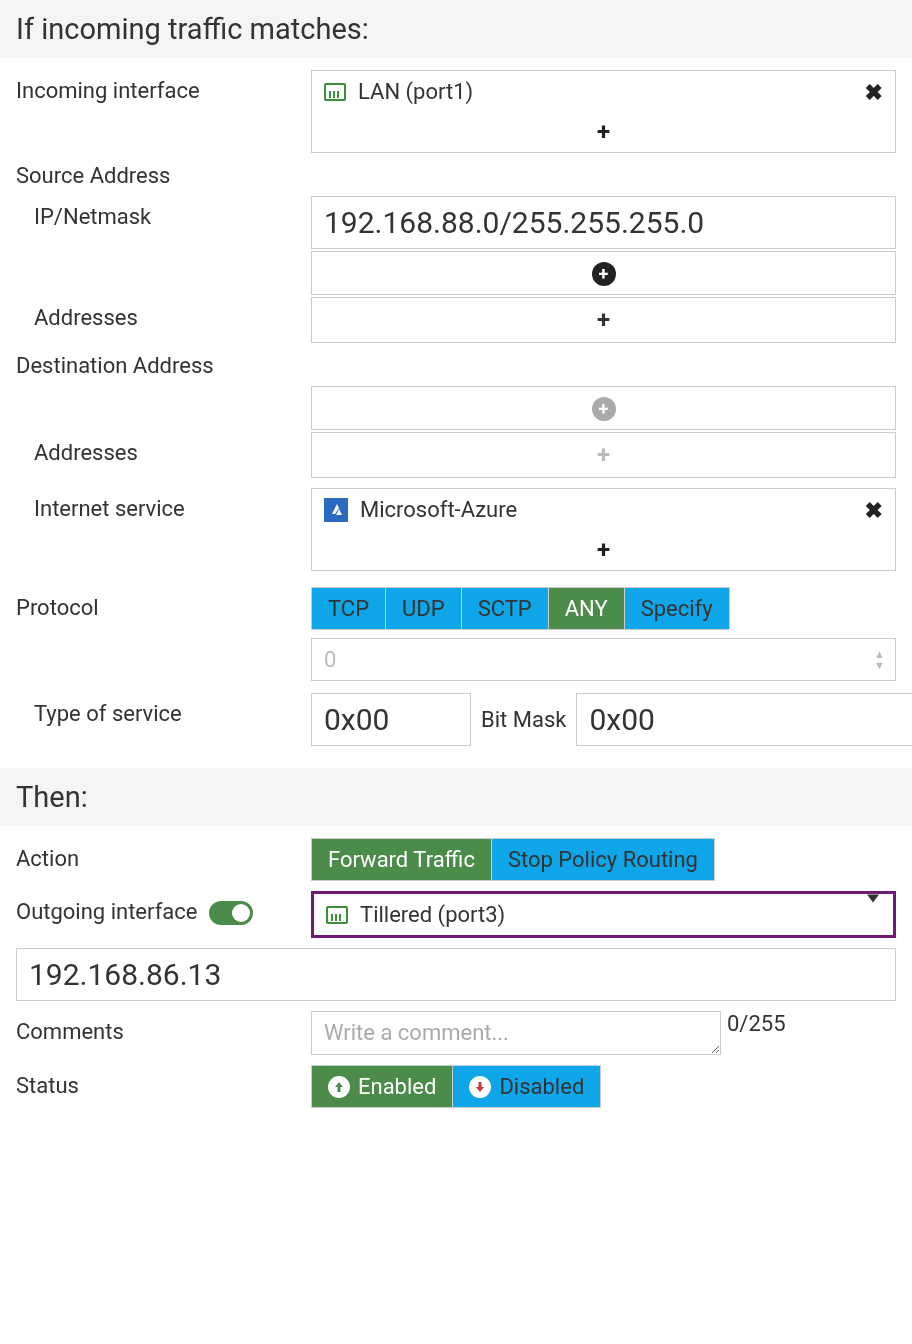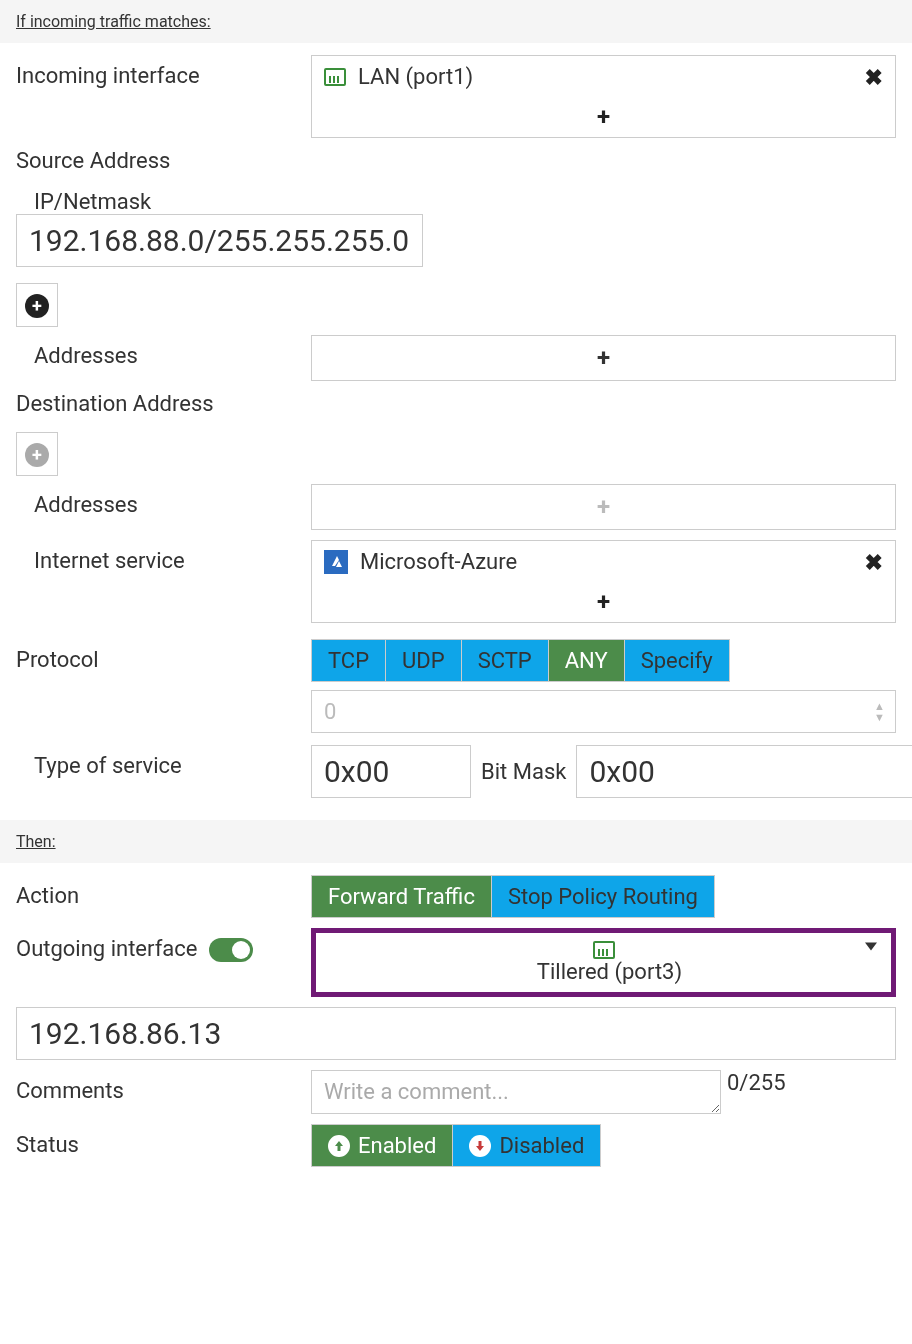--- a/index.html
+++ b/index.html
@@ -5,33 +5,32 @@
   * { box-sizing: border-box; margin: 0; padding: 0; }
   body {
     font-family: -apple-system, BlinkMacSystemFont, "Segoe UI", Roboto, "Helvetica Neue", Arial, sans-serif;
     font-size: 22px;
     color: #333;
     background: #fff;
   }
   .section-header {
     background: #f5f5f5;
     padding: 12px 16px;
-    font-size: 16px;
+    font-size: 29px;
     color: #333;
-    text-decoration: underline;
   }
   .form-body {
     padding: 12px 16px;
   }
   .row {
     display: flex;
     align-items: flex-start;
     margin-bottom: 10px;
   }
-  .row.tight { margin-bottom: 8px; flex-direction: column; }
+  .row.tight { margin-bottom: 2px; }
   .label-col {
     width: 295px;
     flex-shrink: 0;
     padding-top: 8px;
     font-size: 22px;
     color: #333;
   }
   .label-col.indent {
     padding-left: 18px;
   }
@@ -189,27 +188,26 @@
     content: "";
     position: absolute;
     right: 3px;
     top: 3px;
     width: 18px;
     height: 18px;
     background: #fff;
     border-radius: 50%;
   }
   .select-box {
-    border: 5px solid #701a75;
+    border: 3px solid #701a75;
     display: flex;
     align-items: center;
     padding: 8px 12px;
     position: relative;
     cursor: pointer;
-    flex-direction: column;
   }
   .select-box .caret {
     position: absolute;
     right: 14px;
     top: 50%;
     transform: translateY(-50%);
   }
   .select-box .lbl { margin-left: 12px; }
   textarea.comments {
     border: 1px solid #ccc;

